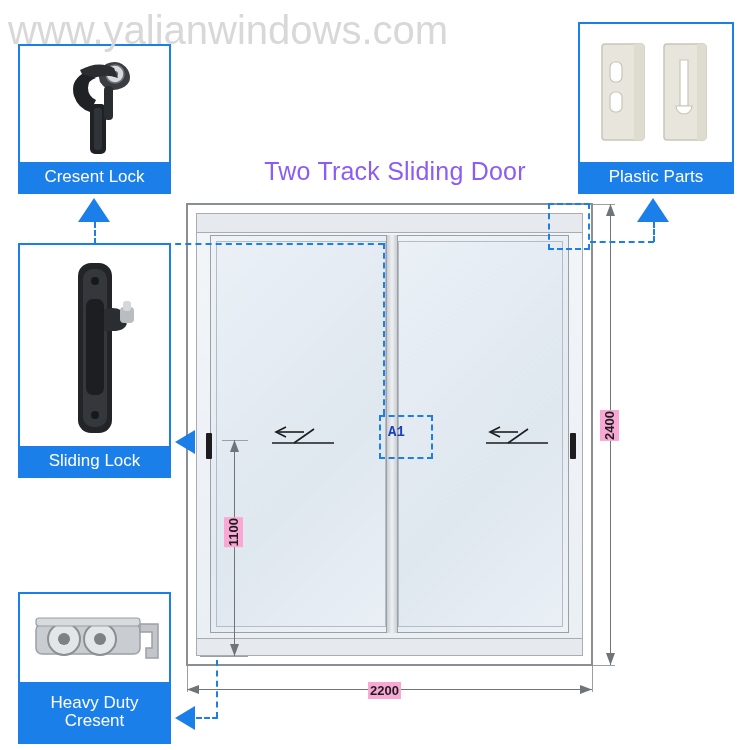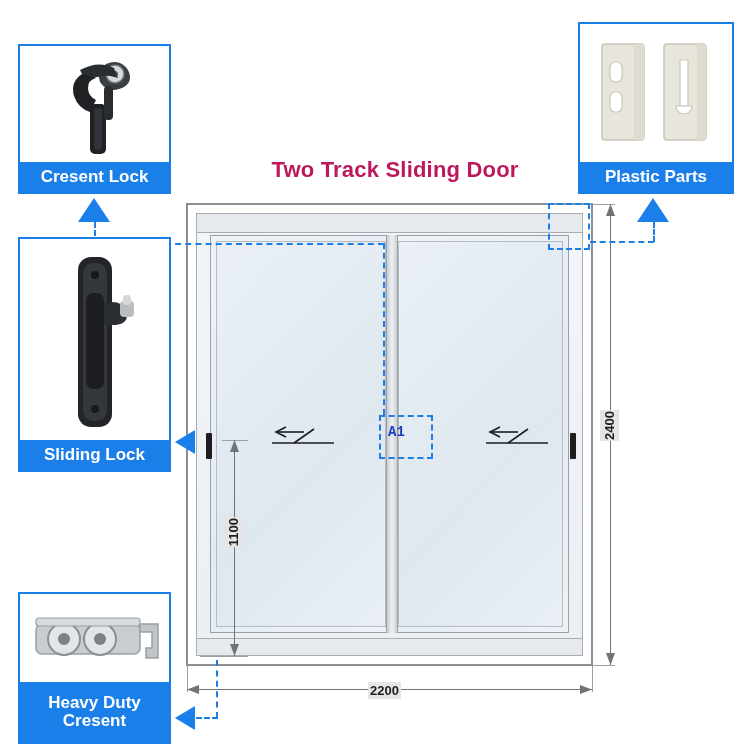--- a/index.html
+++ b/index.html
@@ -22,56 +22,56 @@
     white-space:nowrap;
     font-weight:400;
     z-index:40;
     pointer-events:none;
   }
 
   
   .title{
     position:absolute;left:205px;top:157px;width:380px;
     text-align:center;
-    font-size:22px;font-weight:bold;color:#be185d;
+    font-size:25px;font-weight:normal;color:#8b5cf6;
     letter-spacing:0.2px;
   }
 
   
   .card{
     position:absolute;
     border:2px solid #1a7fe8;
     background:#ffffff;
     box-sizing:border-box;
     z-index:20;
   }
   .card .pic{
     position:absolute;left:0;top:0;right:0;
     background:#ffffff;
     overflow:hidden;
   }
   .card .cap{
     position:absolute;left:0;right:0;bottom:0;
     background:#1a7fe8;
     color:#ffffff;
-    font-size:17px;font-weight:bold;
+    font-size:17px;font-weight:normal;
     display:flex;align-items:center;justify-content:center;
     line-height:1.05;
     box-sizing:border-box;
   }
 
   #card-cresent{left:18px;top:44px;width:153px;height:150px;}
   #card-cresent .pic{height:118px;}
   #card-cresent .cap{height:30px;}
 
   #card-plastic{left:578px;top:22px;width:156px;height:172px;}
   #card-plastic .pic{height:140px;}
   #card-plastic .cap{height:30px;}
 
-  #card-sliding{left:18px;top:237px;width:153px;height:235px;padding-left:16px;}
+  #card-sliding{left:18px;top:243px;width:153px;height:235px;padding-left:16px;}
   #card-sliding .pic{height:203px;}
   #card-sliding .cap{height:30px;}
 
   #card-roller{left:18px;top:592px;width:153px;height:152px;}
   #card-roller .pic{height:90px;}
   #card-roller .cap{height:60px;flex-direction:column;}
 
   
   .arrow{position:absolute;width:0;height:0;z-index:22;}
   .arrow-up{
@@ -141,34 +141,35 @@
   
   .slide-sym{position:absolute;z-index:12;}
 
   
   .dim-line{position:absolute;background:#6f7479;z-index:14;}
   .dim-v{width:1px;}
   .dim-h{height:1px;}
   .ext-line{position:absolute;background:#9aa0a6;z-index:13;}
   .dim-text{
     position:absolute;color:#1d1d1f;font-size:13px;font-weight:bold;
-    background:#e5e5e5;padding:1px 2px;z-index:15;
+    background:#f9a8d4;padding:1px 2px;z-index:15;
   }
   .dim-text.vert{
     writing-mode:vertical-rl;transform:rotate(180deg);
   }
   .a1-label{
     position:absolute;color:#1b3fbf;font-size:14px;font-weight:bold;z-index:21;
   }
 </style>
 </head>
 <body>
 
 <div class="root">
 
+  <div class="watermark">www.yalianwindows.com</div>
 
   <div class="door-outer">
     <div class="frame-inner"></div>
     <div class="head-rail"></div>
     <div class="sill-rail"></div>
 
     <div class="leaf leaf-left">
       <div class="leaf-inner"></div>
     </div>
     <div class="leaf leaf-right">

